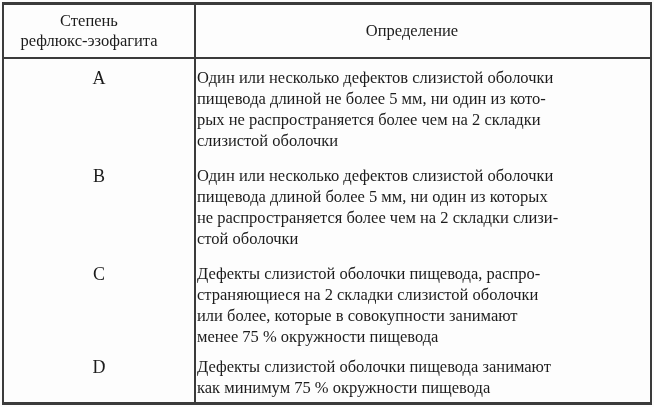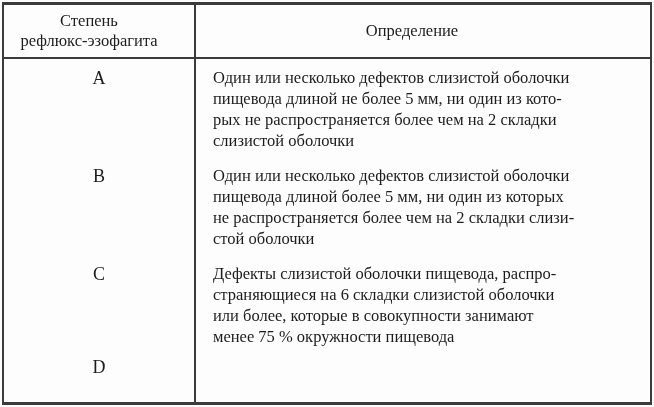--- a/index.html
+++ b/index.html
@@ -66,21 +66,21 @@
   .gcell {
     width: 190px;
     text-align: center;
     font-size: 18px;
     line-height: 21px;
     padding-top: 1px;
     flex: none;
   }
   .dcell {
     flex: 1;
-    padding-left: 19px;
+    padding-left: 3px;
     padding-right: 6px;
     font-size: 16.5px;
     line-height: 21px;
     white-space: pre-line;
     text-align: left;
   }
 </style>
 </head>
 <body style="--color-border: #3b3b3b; --color-text: #1c1c1c; --color-background: #fcfcfc; --color-cell_background: #fdfdfd;">
 
@@ -104,21 +104,23 @@
     <div class="trow">
       <div class="gcell">B</div>
       <div class="dcell">Один или несколько дефектов слизистой оболочки
 пищевода длиной более 5 мм, ни один из которых
 не распространяется более чем на 2 складки слизи-
 стой оболочки</div>
     </div>
     <div class="trow">
       <div class="gcell">C</div>
       <div class="dcell">Дефекты слизистой оболочки пищевода, распро-
-страняющиеся на 6 складки слизистой оболочки
+страняющиеся на 2 складки слизистой оболочки
 или более, которые в совокупности занимают
 менее 75 % окружности пищевода</div>
     </div>
     <div class="trow">
       <div class="gcell">D</div>
+      <div class="dcell">Дефекты слизистой оболочки пищевода занимают
+как минимум 75 % окружности пищевода</div>
     </div>
   </div>
 </div>
 
 </body></html>

